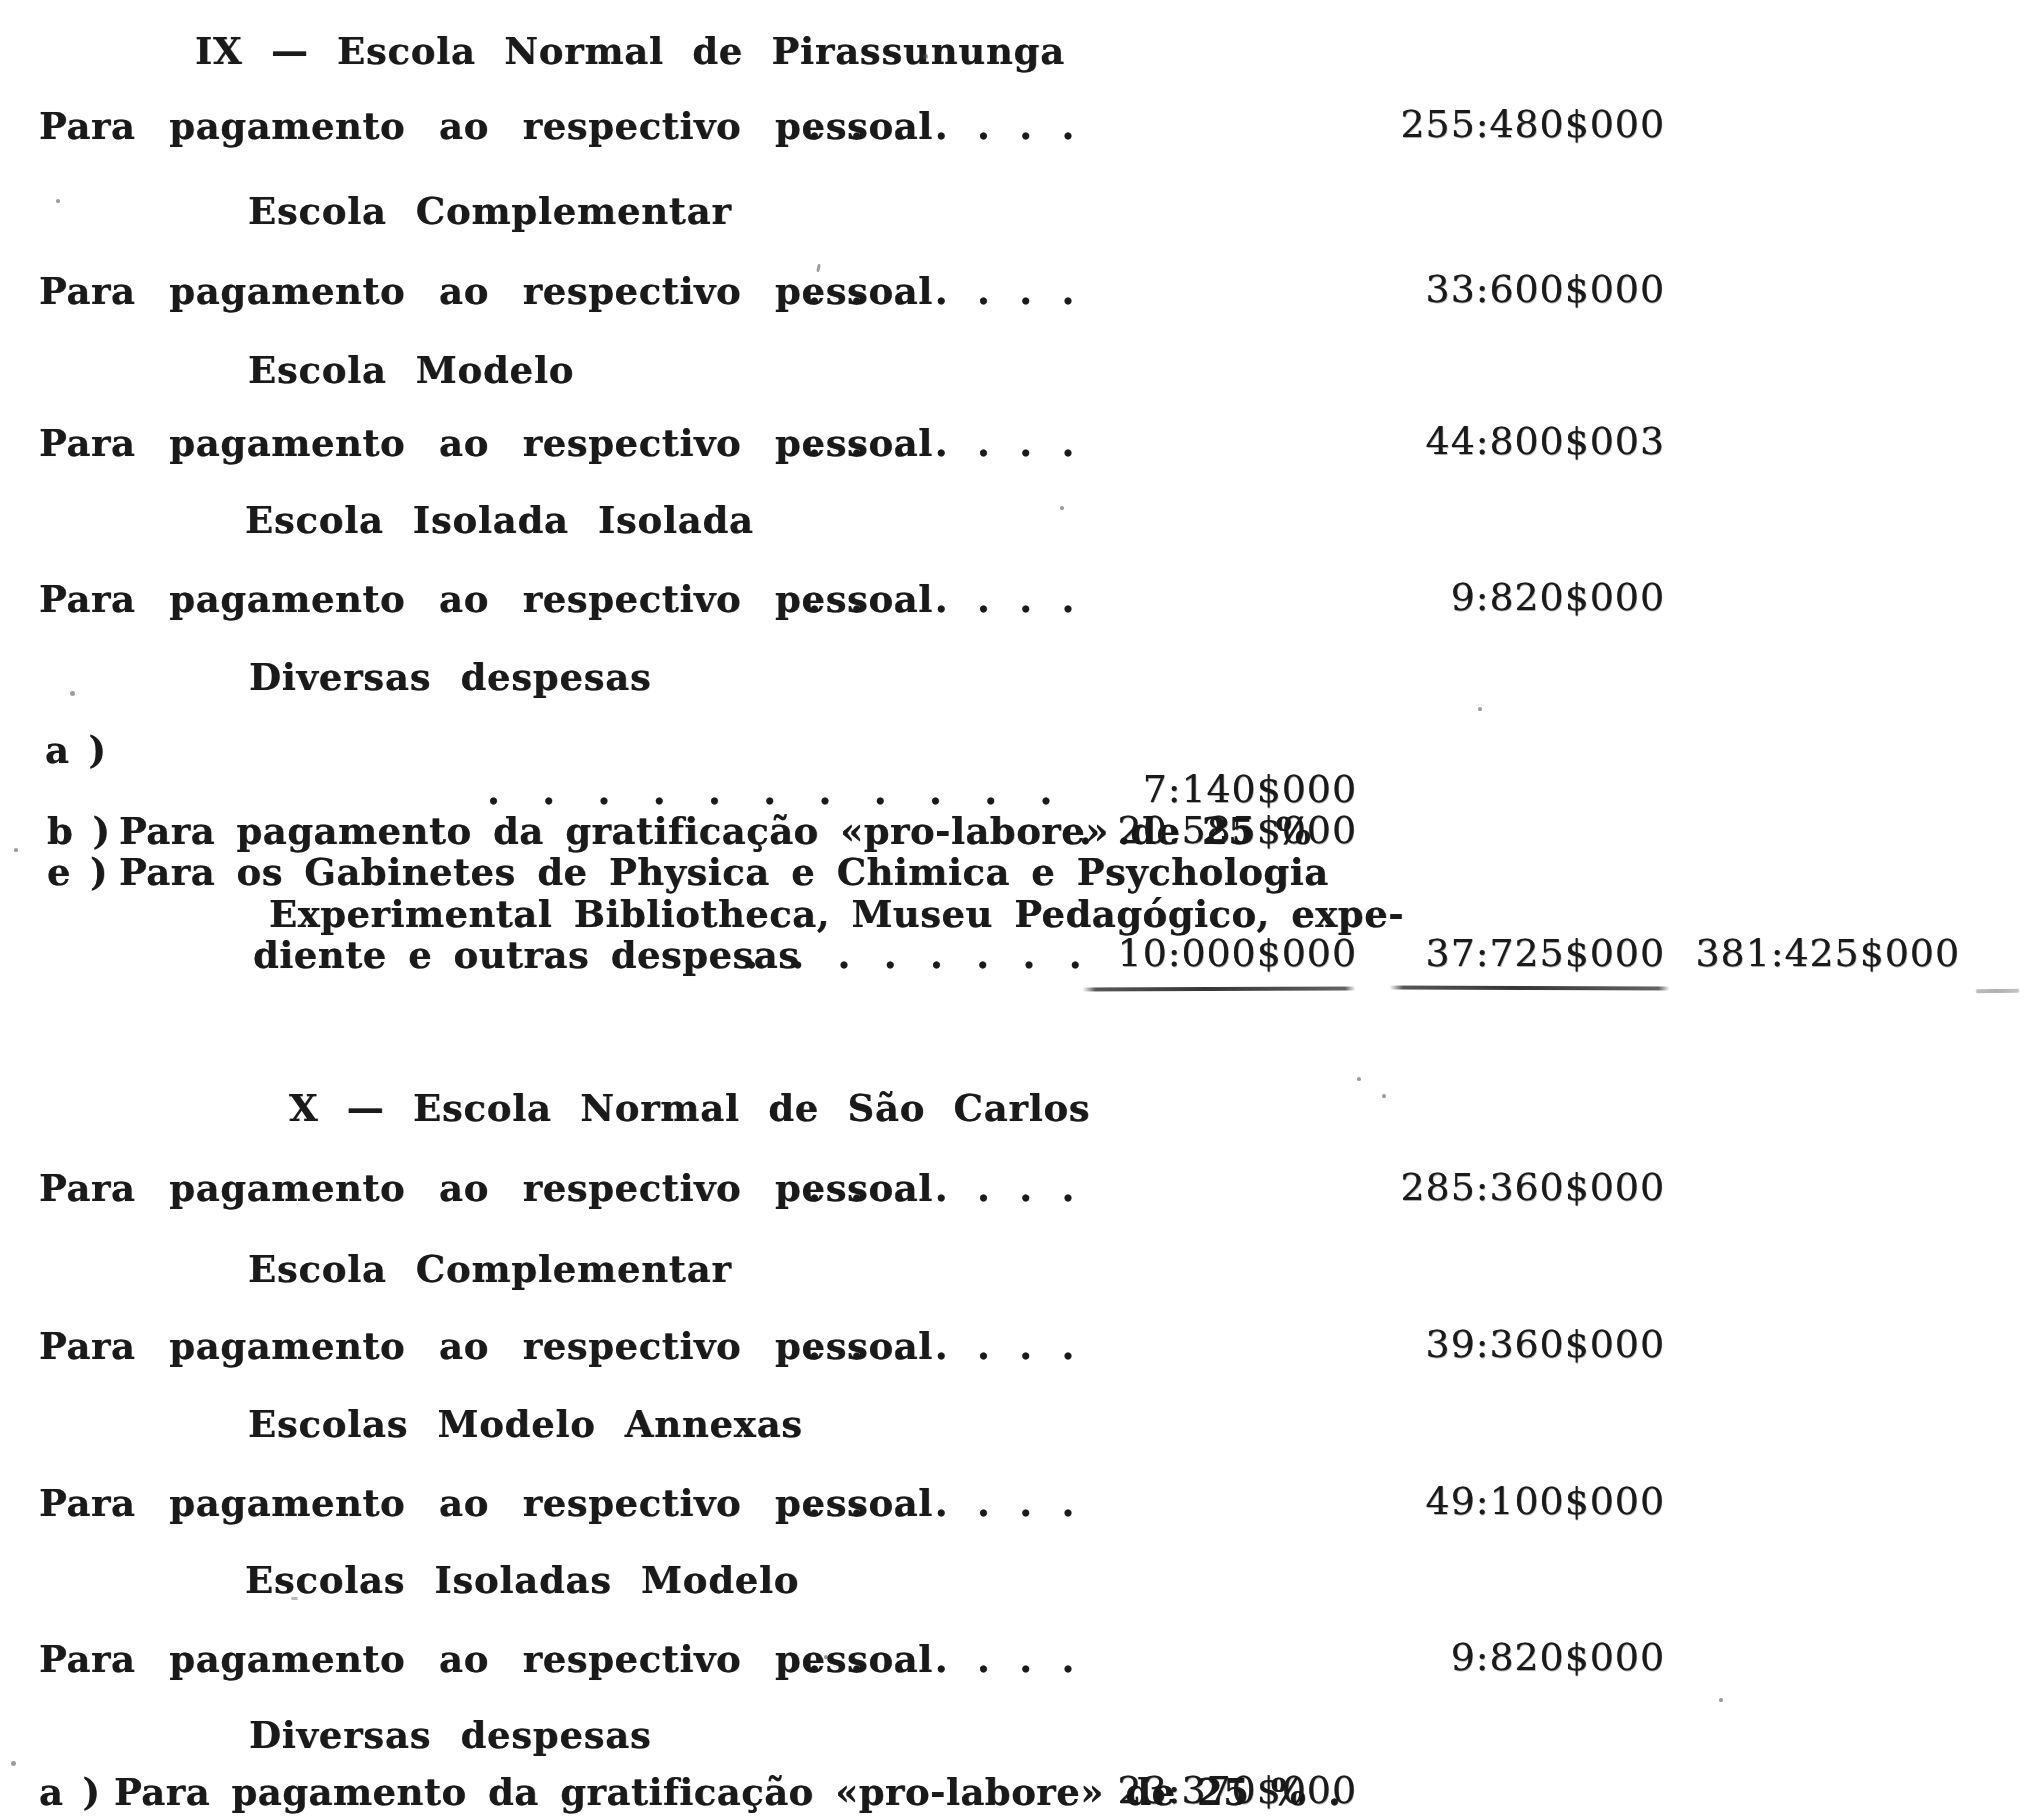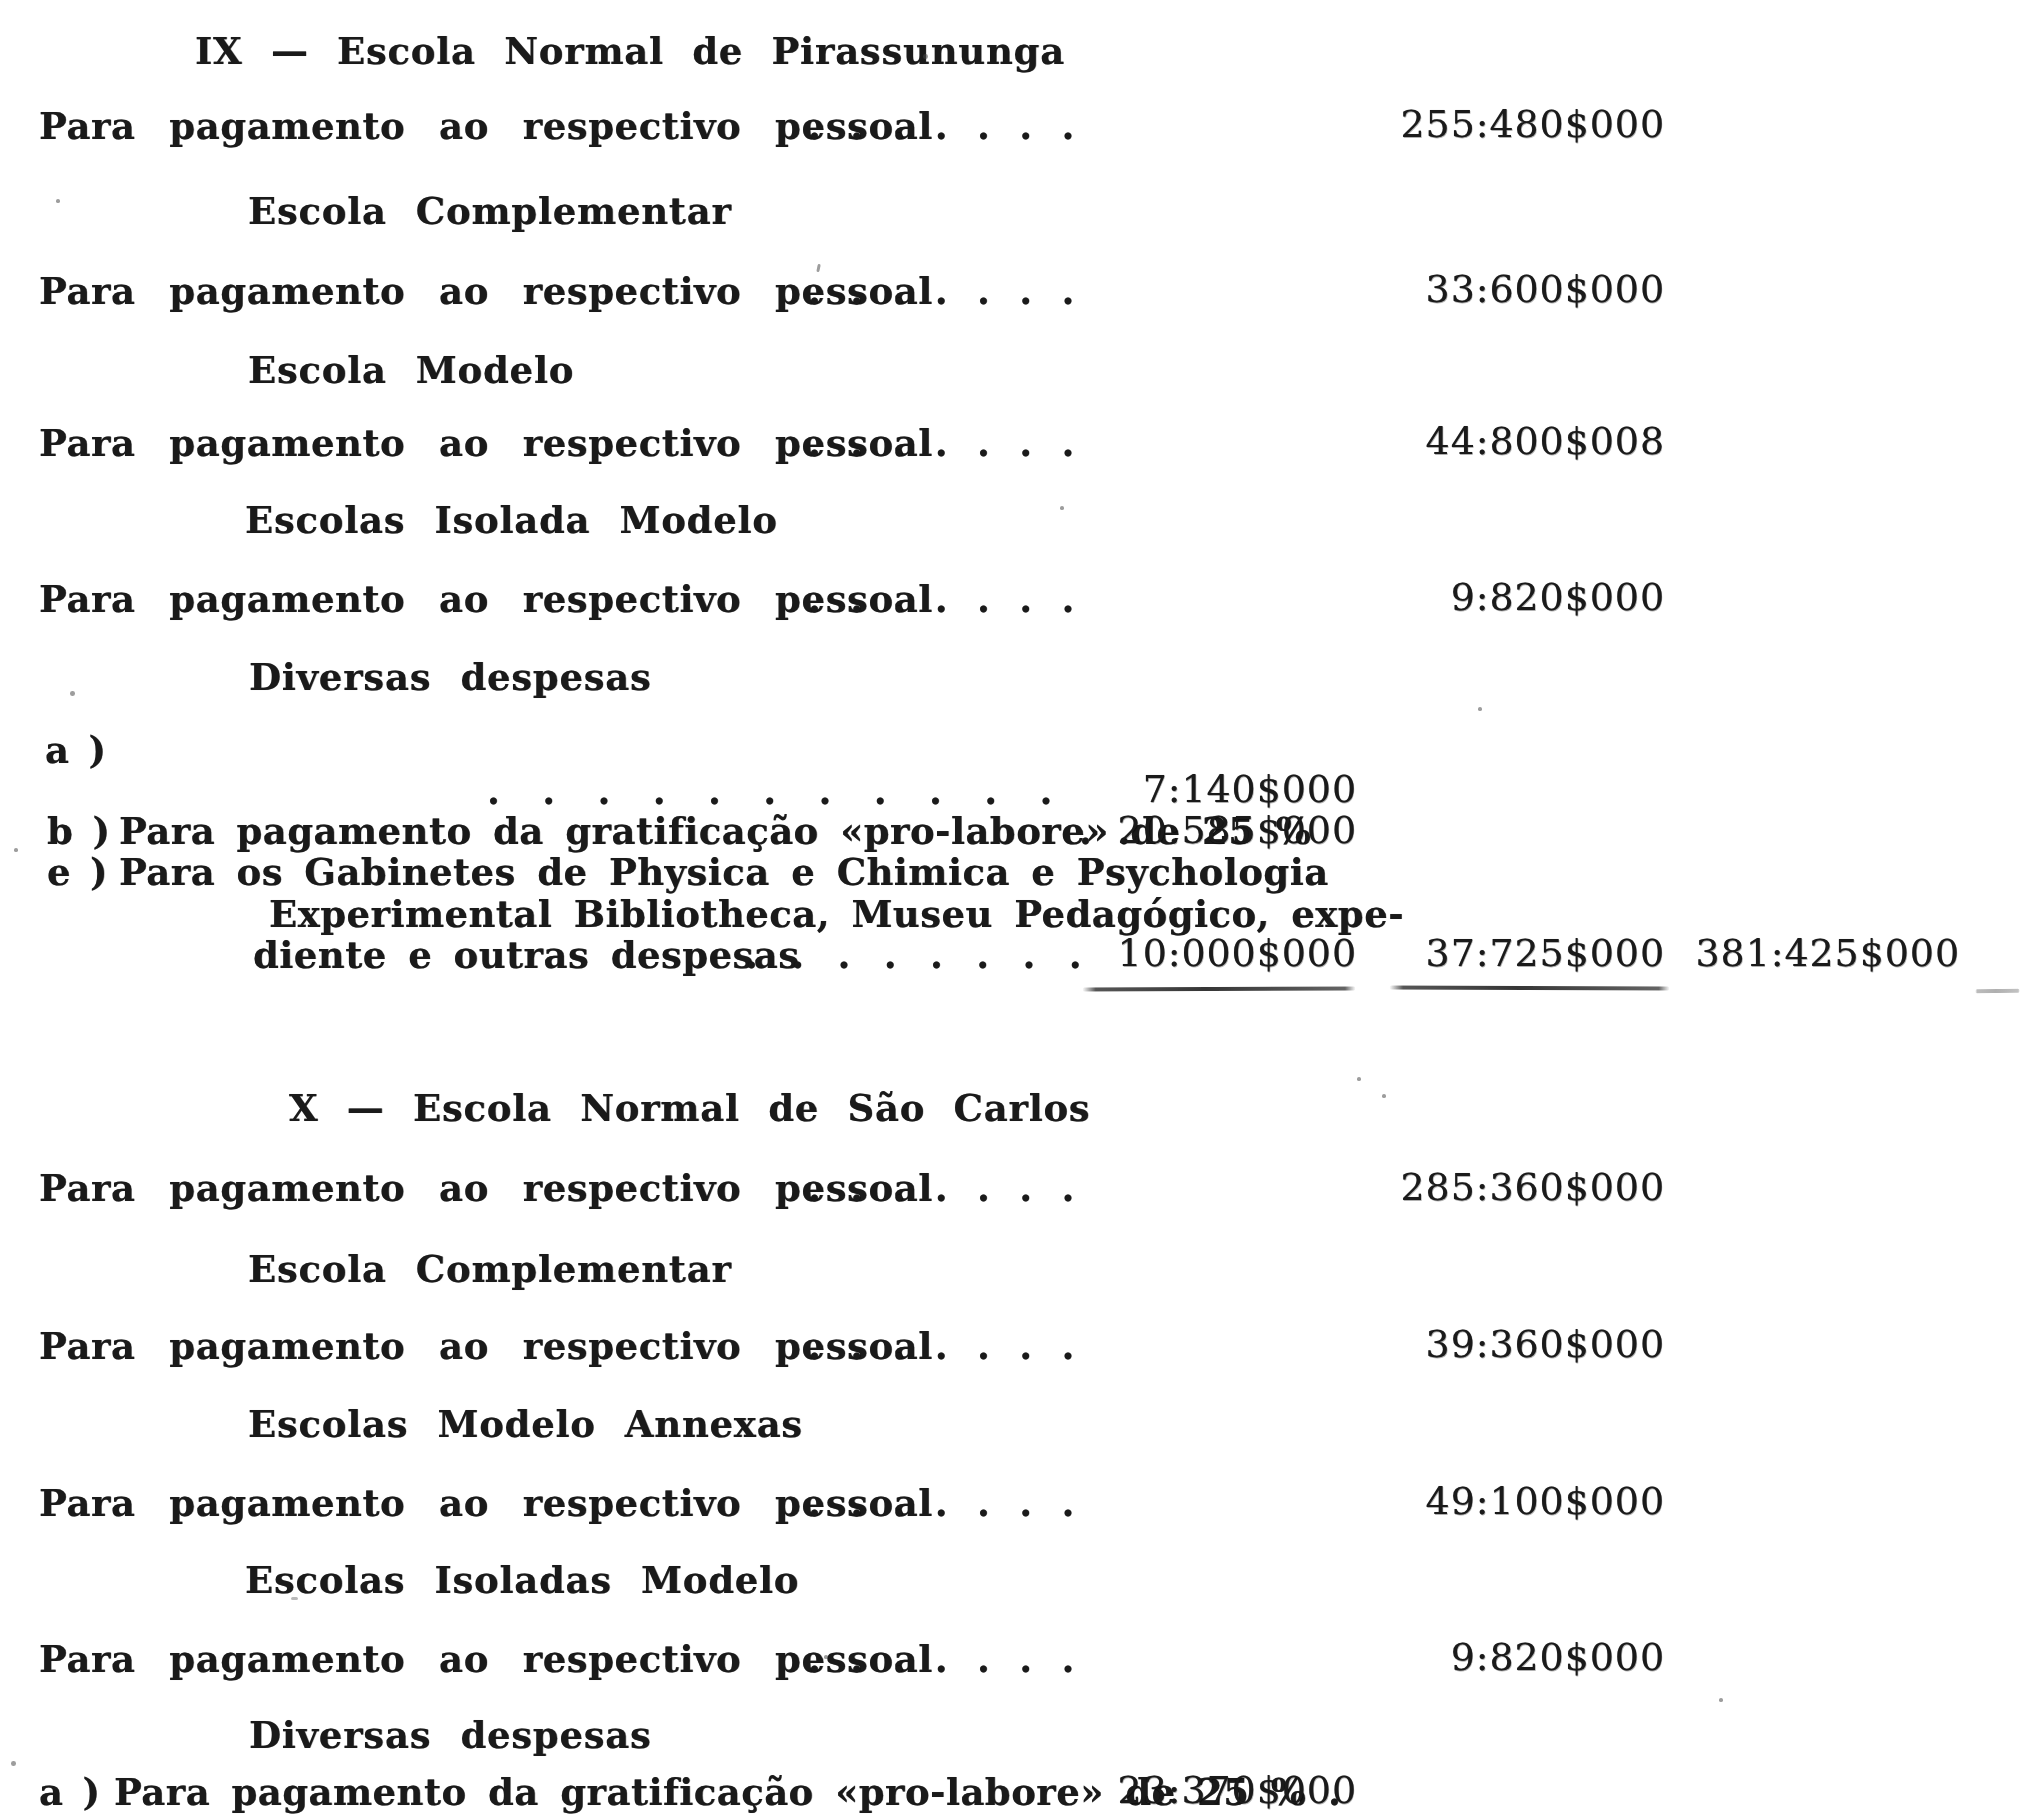--- a/index.html
+++ b/index.html
@@ -51,23 +51,23 @@
   <span class="amt c2" style="top:103px">255:480$000</span>
 
   <span class="t sub-heading" style="top:190px;left:248px">Escola Complementar</span>
   <span class="t entry-label" style="top:270px;left:39px">Para pagamento ao respectivo pessoal</span>
   <span class="t leader" style="top:270px;left:808px;word-spacing:15px">. . . . . . .</span>
   <span class="amt c2" style="top:268px">33:600$000</span>
 
   <span class="t sub-heading" style="top:349px;left:248px">Escola Modelo</span>
   <span class="t entry-label" style="top:422px;left:39px">Para pagamento ao respectivo pessoal</span>
   <span class="t leader" style="top:422px;left:808px;word-spacing:15px">. . . . . . .</span>
-  <span class="amt c2" style="top:420px">44:800$008</span>
+  <span class="amt c2" style="top:420px">44:800$003</span>
 
-  <span class="t sub-heading" style="top:499px;left:245px">Escolas Isolada Modelo</span>
+  <span class="t sub-heading" style="top:499px;left:245px">Escola Isolada Isolada</span>
   <span class="t entry-label" style="top:578px;left:39px">Para pagamento ao respectivo pessoal</span>
   <span class="t leader" style="top:578px;left:808px;word-spacing:15px">. . . . . . .</span>
   <span class="amt c2" style="top:576px">9:820$000</span>
 
   <span class="t sub-heading" style="top:656px;left:249px">Diversas despesas</span>
 
   <span class="t marker" style="top:729px;left:45px">a )</span>
   <span class="t leader" style="top:770px;left:487px;word-spacing:28px">. . . . . . . . . . .</span>
   <span class="amt c1" style="top:768px">7:140$000</span>
 

